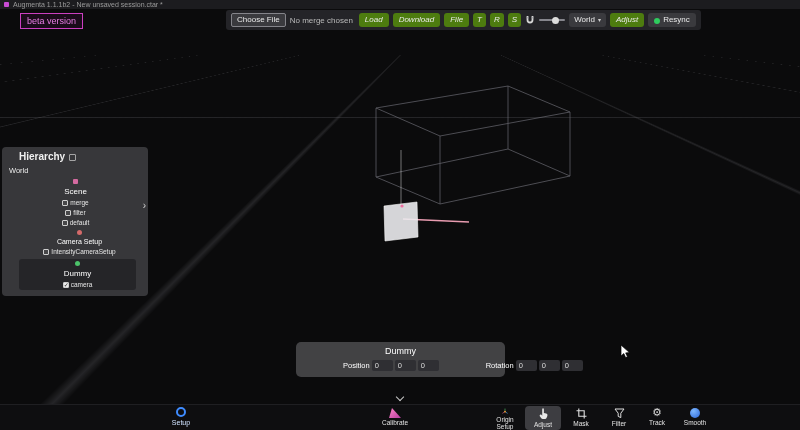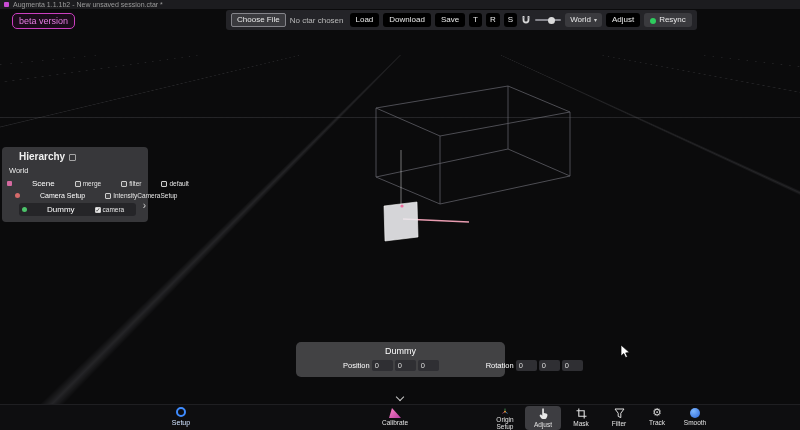--- a/index.html
+++ b/index.html
@@ -18,28 +18,28 @@
     overflow:hidden; perspective:300px; perspective-origin:432px 46px; z-index:1; }
   .grid-plane { position:absolute; top:46px; left:50%; width:3600px; height:2400px; margin-left:-1800px;
     background-image:
       linear-gradient(rgba(165,165,175,0.16) 1px, transparent 1px),
       linear-gradient(90deg, rgba(165,165,175,0.16) 1px, transparent 1px);
     background-size:100px 100px;
     transform:rotateX(84deg); transform-origin:50% 0; }
   .scene-svg { position:absolute; left:0; top:0; z-index:2; pointer-events:none; }
 
   
-  .beta-badge { position:absolute; left:12px; top:13px; border:1px solid #cb3fc0; color:#e77de4;
-    background:rgba(40,12,38,0.55); font-size:9px; padding:2px 6px; border-radius:5px; z-index:20; }
+  .beta-badge { position:absolute; left:20px; top:13px; border:1px solid #cb3fc0; color:#e77de4;
+    background:rgba(40,12,38,0.55); font-size:9px; padding:2px 6px; border-radius:0; z-index:20; }
 
   
   .toolbar { position:absolute; left:226px; top:10px; height:20px; background:rgba(38,38,42,0.94);
     border-radius:3px; display:flex; align-items:center; gap:4px; padding:0 5px; z-index:20; }
-  .tb-btn { background:#000000; color:#e9e9e9; border:none; border-radius:3px; font-size:8px;
-    padding:3px 6px; font-family:inherit; line-height:1; cursor:pointer; }
+  .tb-btn { background:#4d7c0f; color:#e9e9e9; border:none; border-radius:3px; font-size:8px;
+    padding:3px 6px; font-family:inherit; line-height:1; cursor:pointer;font-style:italic; }
   .tb-btn.square { padding:3px 4px; }
   .file-btn { background:#3a3a3e; border:1px solid #84848a; border-radius:2px; color:#e9e9e9;
     font-size:8px; padding:2px 5px; font-family:inherit; line-height:1; }
   .file-status { color:#b9b9b9; font-size:8px; margin-right:2px; }
   .magnet-btn { display:flex; align-items:center; }
   .slider { position:relative; width:26px; height:12px; }
   .slider-track { position:absolute; left:0; right:0; top:5px; height:2px; background:#85858c; border-radius:1px; }
   .slider-thumb { position:absolute; left:13px; top:2.5px; width:7px; height:7px; border-radius:50%; background:#dcdcdc; }
   .select { display:flex; align-items:center; gap:3px; background:#3a3a3e; border-radius:3px;
     font-size:8px; color:#e9e9e9; padding:3px 5px; line-height:1; cursor:pointer; }
@@ -48,21 +48,21 @@
     border-radius:3px; color:#e9e9e9; font-size:8px; padding:3px 6px; font-family:inherit; line-height:1; }
   .green-dot { width:6px; height:6px; border-radius:50%; background:#2ecc5e; }
 
   
   .hierarchy { position:absolute; left:2px; top:147px; width:146px; background:rgba(128,128,134,0.38);
     border-radius:4px; padding:4px 4px 6px 5px; z-index:10; color:#f0f0f0; }
   .h-title-row { display:flex; align-items:center; gap:4px; }
   .h-title { font-size:10px; font-weight:bold; line-height:12px;margin-left:12px; }
   .h-lock { width:7px; height:7px; border:1px solid #c9c9c9; border-radius:1px; opacity:.75; }
   .h-world { font-size:7.5px; margin:3px 0 0 2px; color:#eaeaea; }
-  .h-row { display:flex; align-items:center; gap:20px; margin-top:4px; }
+  .h-row { display:flex; align-items:center; gap:3px; margin-top:4px;flex-direction:column; }
   .h-row.indent1 { margin-left:8px; }
   .h-row.selected { margin-left:12px; margin-right:8px; background:rgba(28,28,32,0.65);
     border-radius:3px; padding:2px 3px; }
   .h-dot { width:5px; height:5px; border-radius:50%; flex:0 0 auto; }
   .h-dot.scene { background:#d46aa0; border-radius:1px; }
   .h-dot.cam { background:#d46a6a; }
   .h-dot.dummy { background:#4cc36a; }
   .h-label { font-size:8px; color:#fff; white-space:nowrap; }
   .h-label.small { font-size:7px; }
   .h-check { display:flex; align-items:center; gap:2px; font-size:6.5px; color:#e6e6e6; white-space:nowrap; }
@@ -136,24 +136,24 @@
     <line x1="401" y1="150" x2="401" y2="206" stroke="rgba(255,255,255,0.55)" stroke-width="0.8"></line>
     <line x1="403" y1="219" x2="469" y2="222" stroke="#e89cb0" stroke-width="1.4"></line>
     <path d="M384 206 L417 202 L418 237 L385 241 Z" fill="rgba(235,235,238,0.9)" stroke="#fafafa" stroke-width="0.6"></path>
     <circle cx="402" cy="206" r="1.6" fill="#ee6fa0"></circle>
   </svg>
 
   <div class="beta-badge">beta version</div>
 
   <div class="toolbar">
     <button class="file-btn">Choose File</button>
-    <span class="file-status">No ctar chosen</span>
+    <span class="file-status">No merge chosen</span>
     <button class="tb-btn">Load</button>
     <button class="tb-btn">Download</button>
-    <button class="tb-btn">Save</button>
+    <button class="tb-btn">File</button>
     <button class="tb-btn square">T</button>
     <button class="tb-btn square">R</button>
     <button class="tb-btn square">S</button>
     <span class="magnet-btn">
       <svg width="10" height="11" viewBox="0 0 10 11">
         <path d="M2.5 1 v4 a2.5 2.5 0 0 0 5 0 V1" fill="none" stroke="#d6d6d6" stroke-width="1.8"></path>
         <path d="M1.6 2.8 h1.8 M6.6 2.8 h1.8" stroke="#96969c" stroke-width="1"></path>
       </svg>
     </span>
     <span class="slider">

